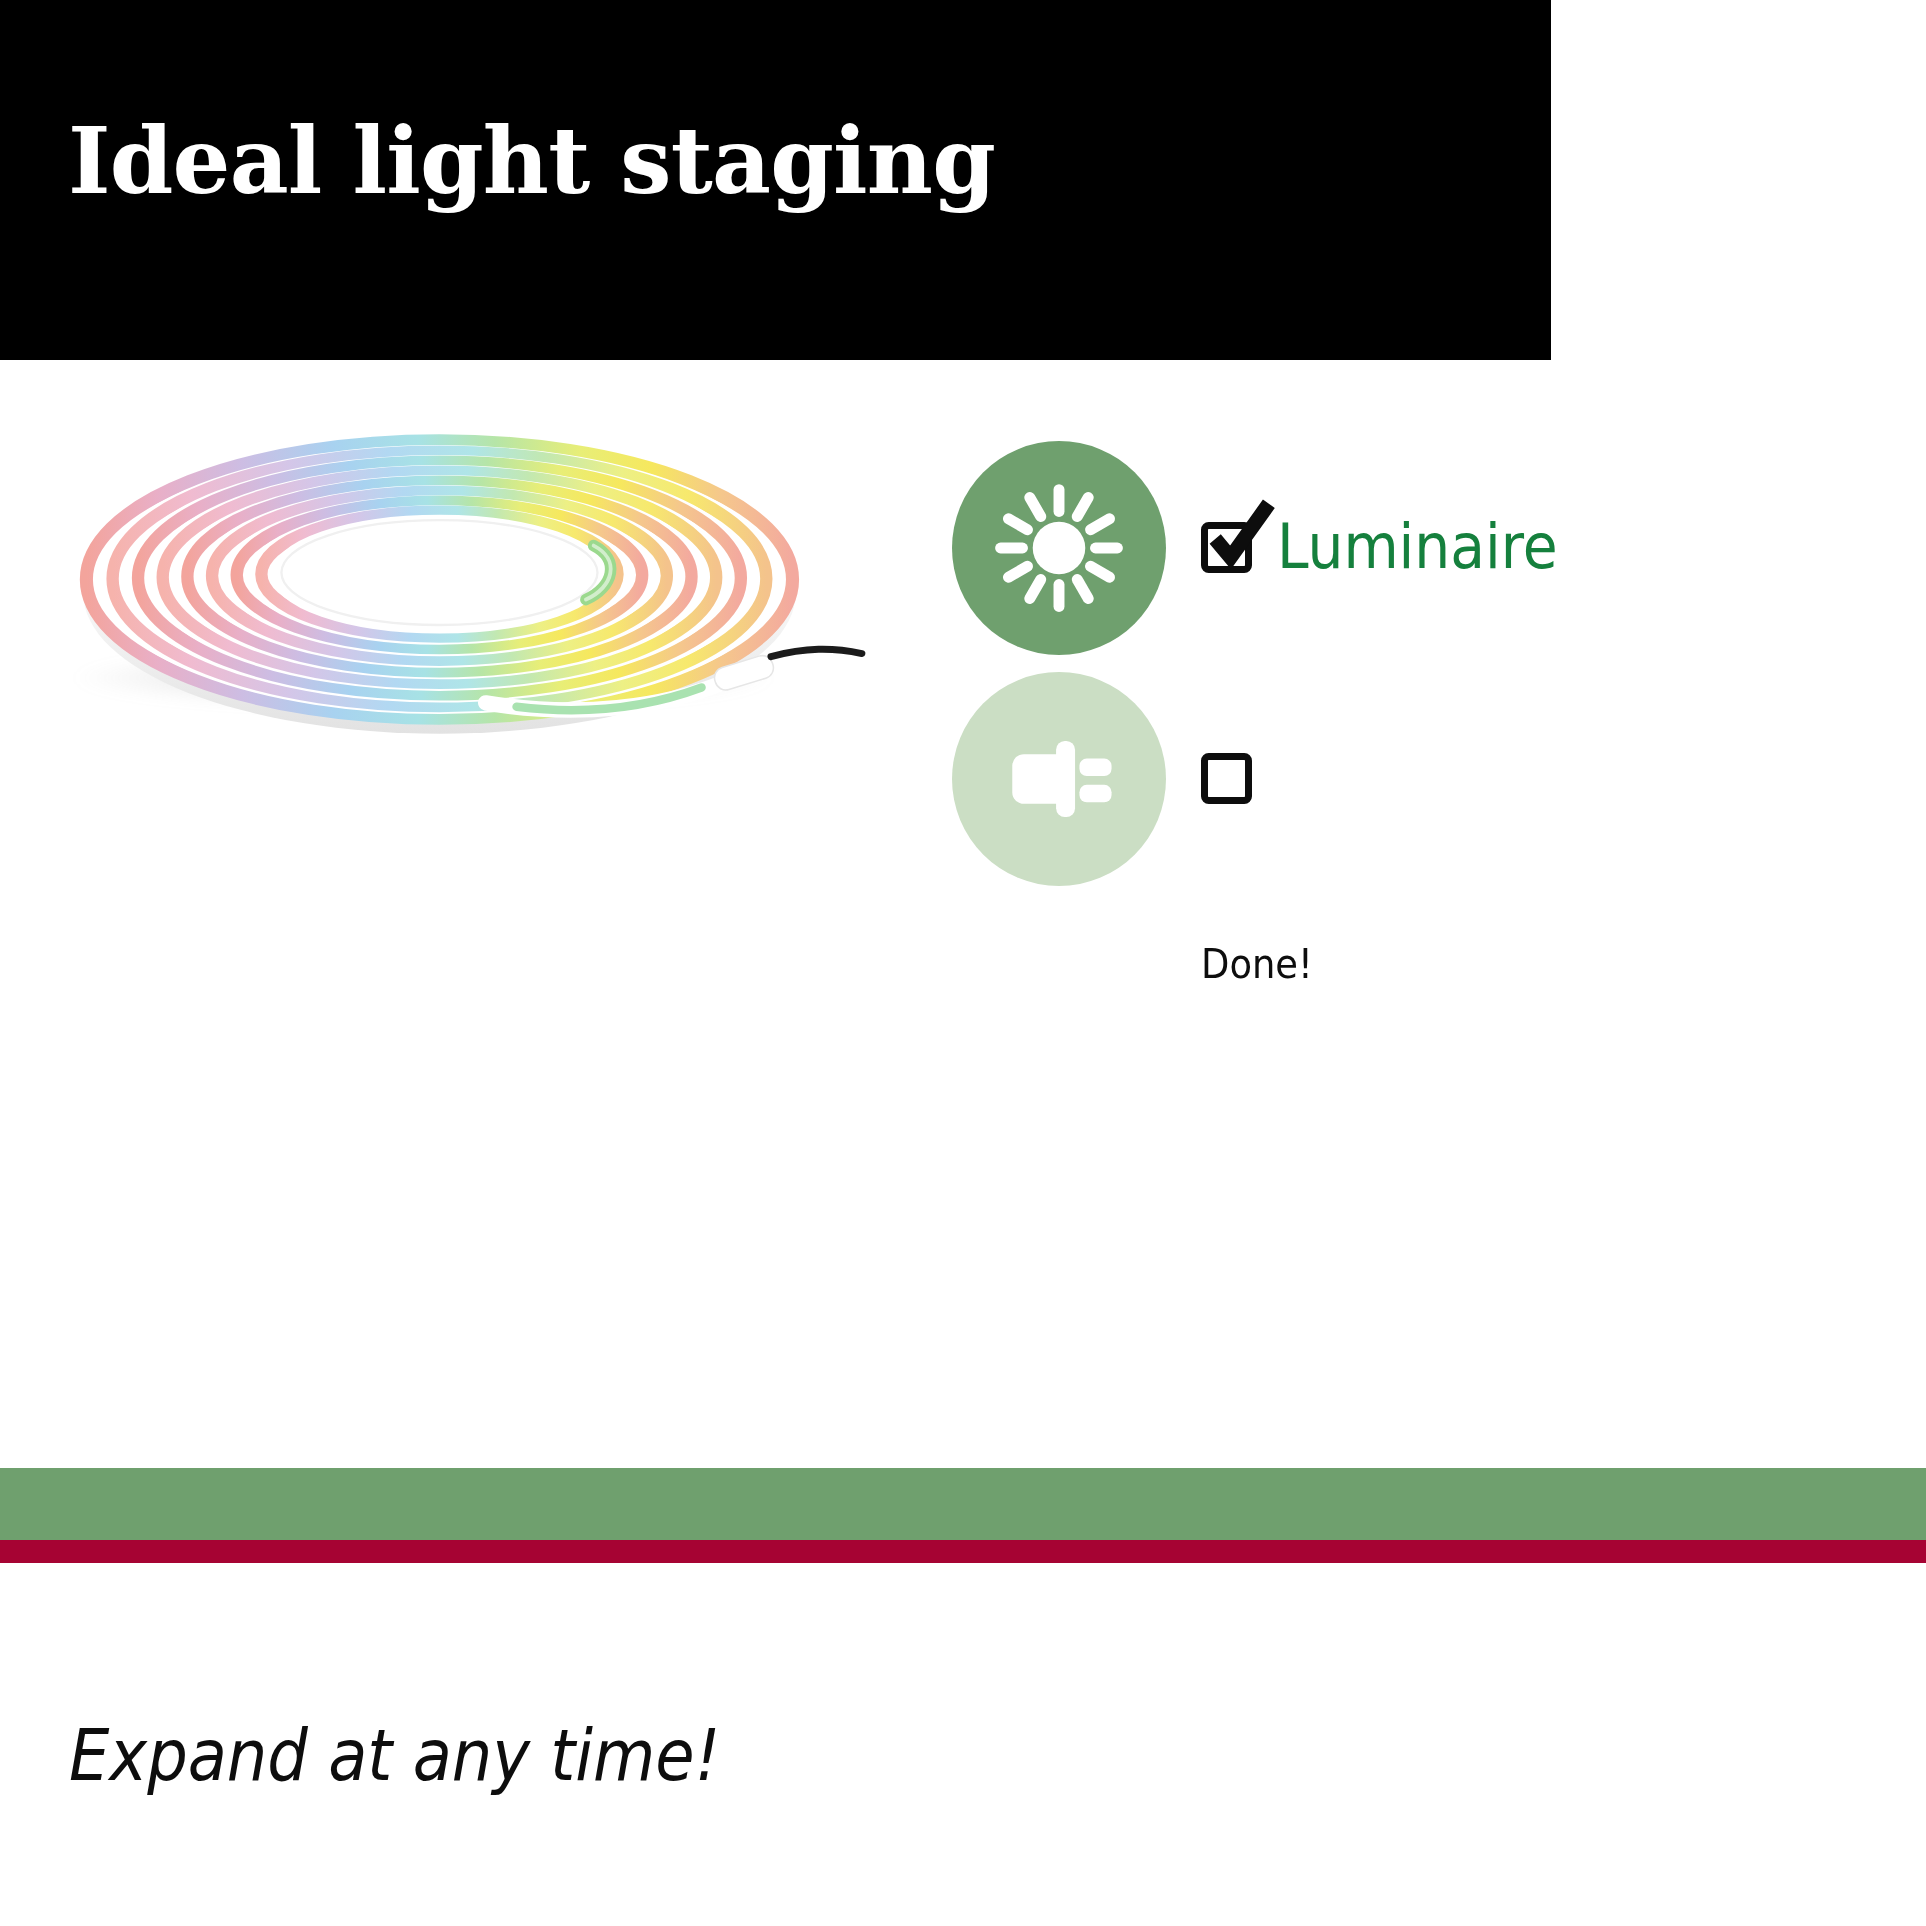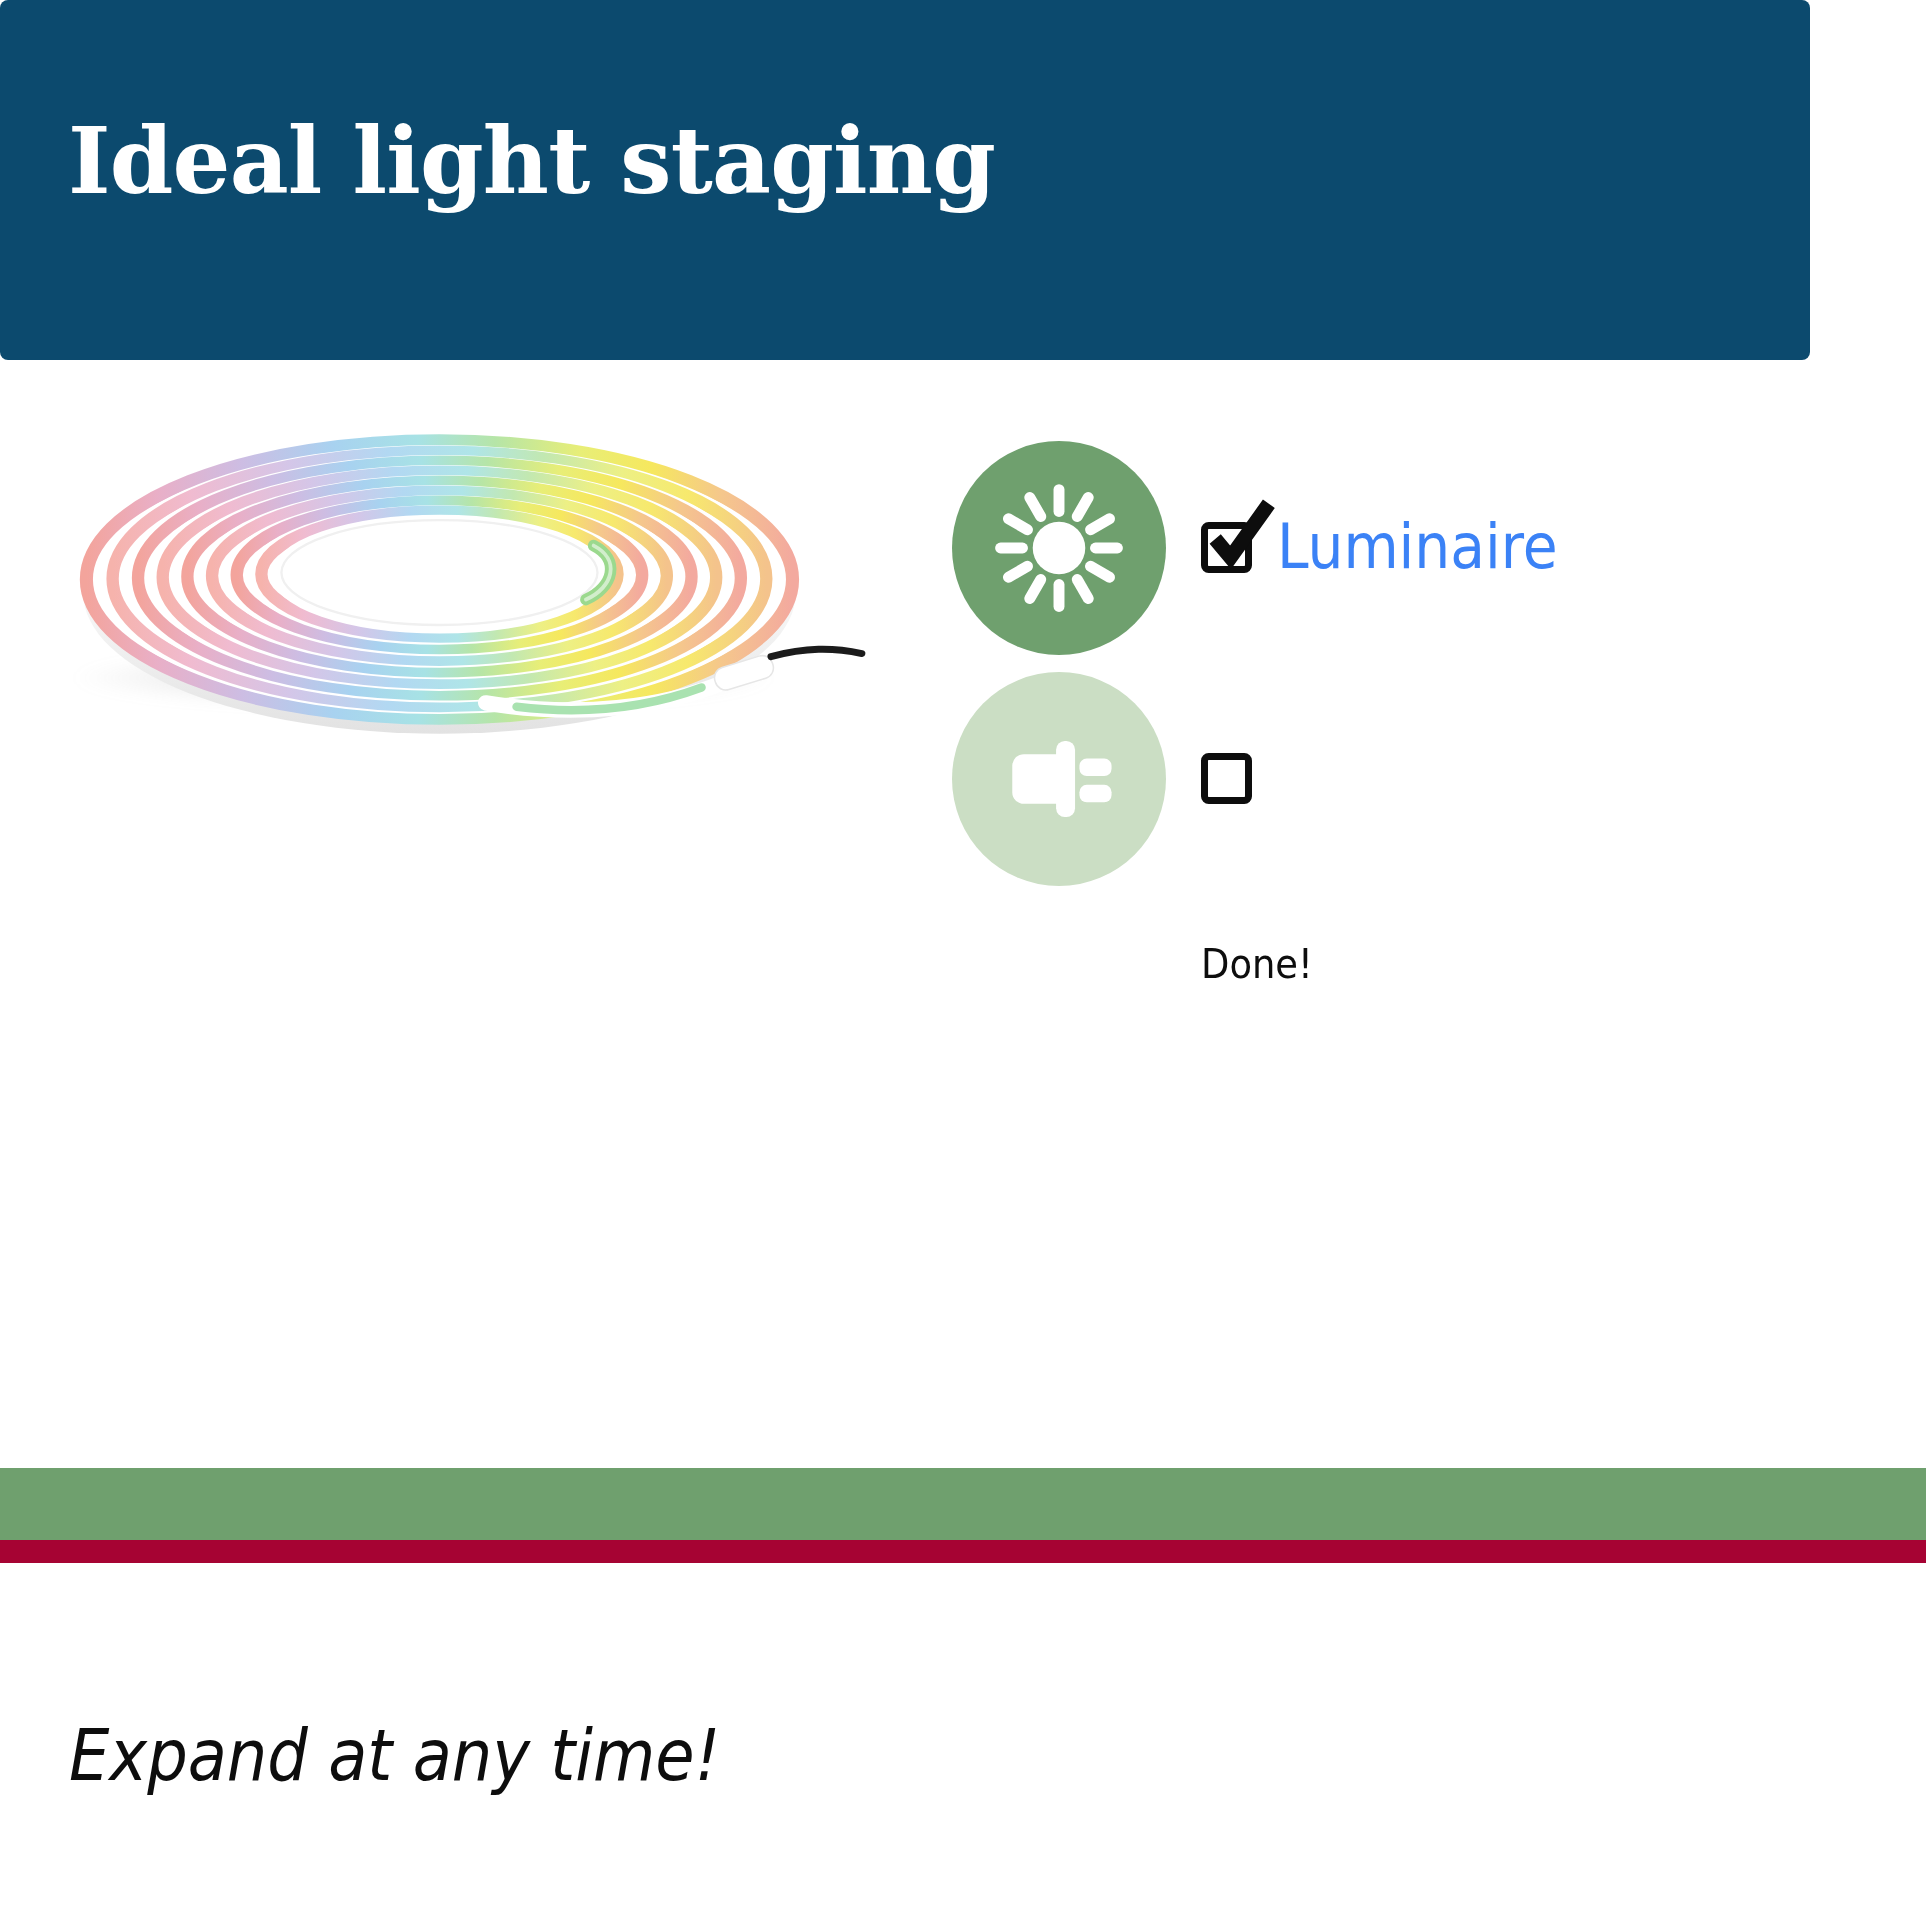--- a/index.html
+++ b/index.html
@@ -13,25 +13,24 @@
     font-family: "DejaVu Sans", sans-serif;
     overflow: hidden;
     position: relative;
   }
 
   
   .header-band {
     position: absolute;
     left: 0;
     top: 0;
-    width: 1810px;
+    width: 1551px;
     height: 360px;
-    background: #0c4a6e;
+    background: #000000;
     box-sizing: border-box;
-    border-radius: 8px;
   }
   .header-title {
     position: absolute;
     left: 68px;
     top: 116px;
     color: #ffffff;
     font-family: "DejaVu Serif", serif;
     font-weight: bold;
     font-size: 91px;
     letter-spacing: -0.8px;
@@ -119,21 +118,21 @@
   .cbox-tick {
     position: absolute;
     left: 4.6px;
     top: -23px;
     width: 69px;
     height: 77px;
     pointer-events: none;
   }
   .row-label {
     margin-left: 25px;
-    color: #3b82f6;
+    color: #15803d;
     font-family: "DejaVu Sans Condensed", "Liberation Sans", sans-serif;
     font-size: 63px;
     line-height: 1.06;
     font-weight: 400;
     white-space: pre-line;
   }
   .row-label.wide { letter-spacing: -0.8px; }
 
   .done-row {
     position: relative;

